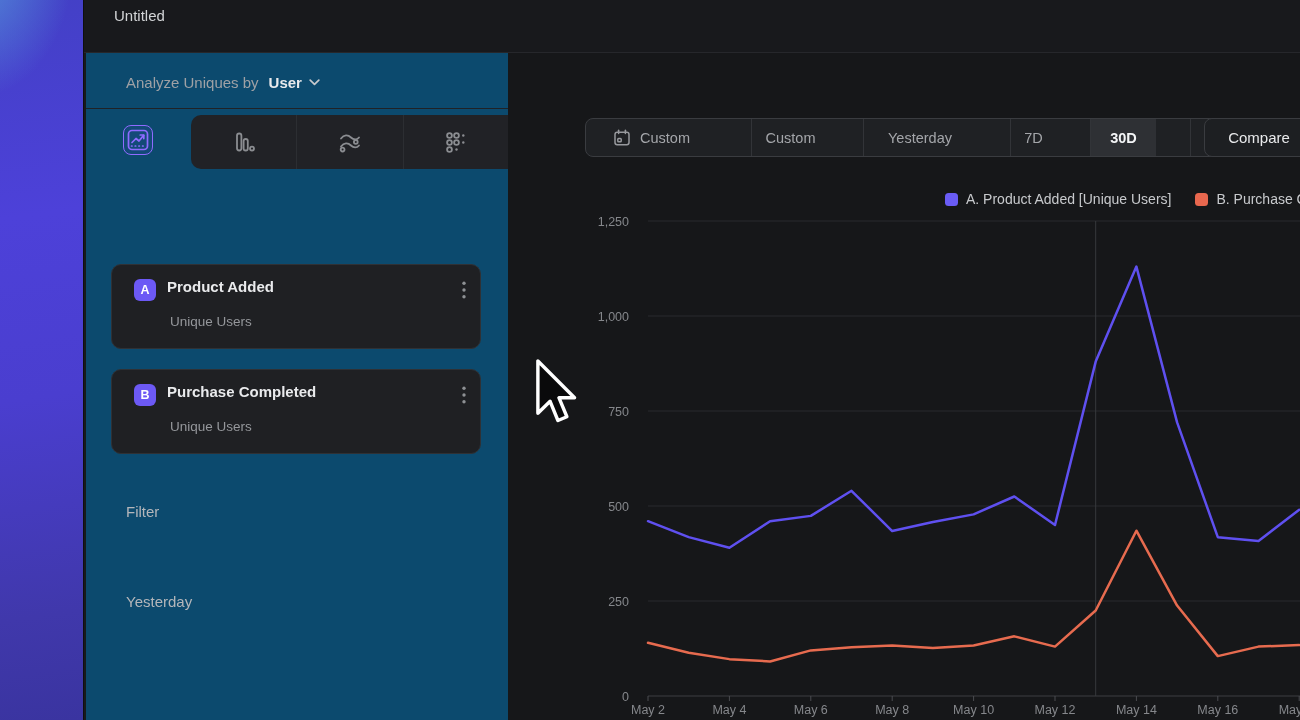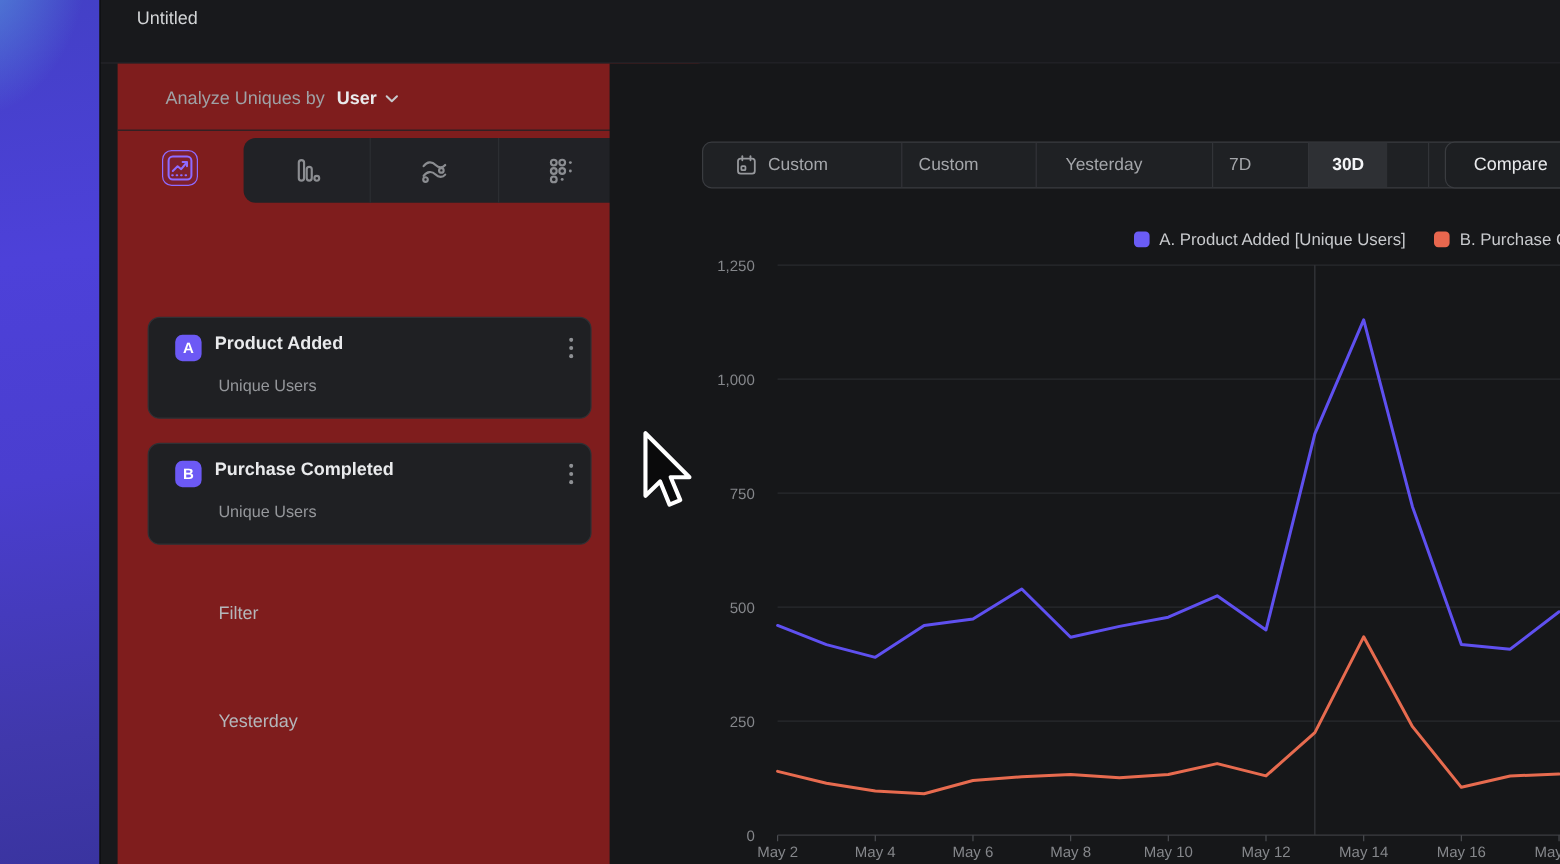--- a/index.html
+++ b/index.html
@@ -23,22 +23,22 @@
     position:absolute; left:83px; top:0; width:1217px; height:720px;
     background:#18191c; border-left:1px solid #0e0f11;
   }
   .top-bar {
     position:absolute; left:0; top:0; width:100%; height:53px;
     background:#18191c; border-bottom:1px solid #26272b;
   }
   .page-title { position:absolute; left:30px; top:7px; font-size:15px; color:#d2d4d6; }
   
   .left-panel {
-    position:absolute; left:14px; top:53px; width:485px; height:667px;
-    background:#7f1d1d; border-right:1px solid #26272b;
+    position:absolute; left:2px; top:53px; width:485px; height:667px;
+    background:#0c4a6e; border-right:1px solid #26272b;
   }
   .analyze-row {
     position:absolute; left:0; top:0; width:100%; height:56px;
     display:flex; align-items:center; padding-left:40px; padding-top:4px;
     border-bottom:1px solid #202226; font-size:15px;
   }
   .analyze-label { color:#9fa1a5; margin-right:10px; }
   .uniques-dropdown { display:flex; align-items:center; gap:7px; background:none; border:none; font:inherit; }
   .uniques-value { color:#e9eaec; font-weight:700; }
   
@@ -57,21 +57,21 @@
   .tab-cell + .tab-cell { border-left:1px solid #2c2e32; }
   
   .section-row {
     position:absolute; left:40px; right:42px; height:28px;
     display:flex; align-items:center; justify-content:space-between;
   }
   .row-metrics   { top:160px; }
   .row-filter    { top:444px; }
   .row-breakdown { top:534px; }
   .section-title-strong { font-size:15px; font-weight:700; color:#e9eaec; }
-  .section-title-dim    { font-size:15px; font-weight:500; color:#b4b6ba;margin-left:44px; }
+  .section-title-dim    { font-size:15px; font-weight:500; color:#b4b6ba; }
   .icon-btn { background:none; border:none; color:#c9cbce; display:flex; align-items:center; justify-content:center; }
   
   .metric-card {
     position:absolute; left:25px; width:370px; height:85px;
     background:#1f2023; border:1px solid #2f3135; border-radius:10px;
   }
   .card-1 { top:211px; }
   .card-2 { top:316px; }
   .metric-badge {
     position:absolute; left:22px; top:14px; width:22px; height:22px;

